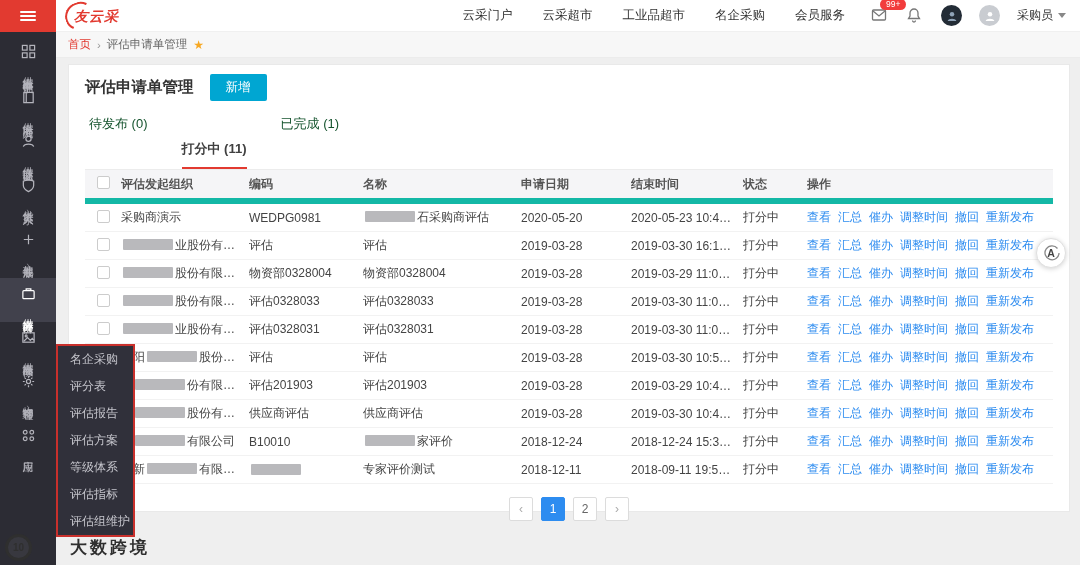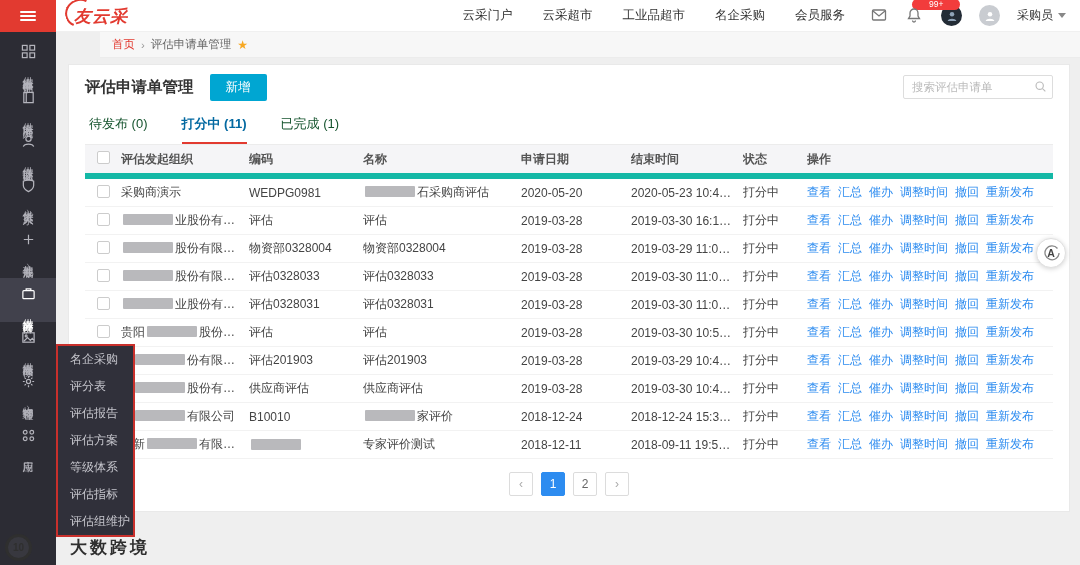--- a/index.html
+++ b/index.html
@@ -15,55 +15,55 @@
   .side-items { flex:1; display:flex; flex-direction:column; padding-top:4px; overflow:hidden; }
   .side-item { width:100%; display:flex; flex-direction:column; align-items:center; padding:8px 0 7px; color:#b4b4bc; cursor:pointer; }
   .side-item.active { background:#41414c; color:#fff; }
   .side-item svg { width:15px; height:15px; margin-bottom:5px; stroke:currentColor; fill:none; stroke-width:1.3; }
   .side-label { writing-mode:vertical-lr; text-orientation:upright; max-height:54px; font-size:11px; line-height:14px; letter-spacing:1px; }
   .side-arrow { font-size:10px; color:#8a8a92; margin-top:1px; line-height:10px; }
 
   
   .main { flex:1; display:flex; flex-direction:column; min-width:0; }
   .topbar { height:32px; flex:0 0 32px; background:#fff; display:flex; align-items:center; padding:0 14px; border-bottom:1px solid #f0f0f0; }
-  .logo { color:#e23a30; font-weight:bold; font-style:italic; font-size:17px; letter-spacing:1px; position:relative; padding:2px 6px 0 4px; }
+  .logo { color:#e23a30; font-weight:bold; font-style:italic; font-size:14px; letter-spacing:1px; position:relative; padding:2px 6px 0 4px; }
   .logo::before { content:""; position:absolute; left:-5px; top:-4px; width:26px; height:24px; border:2px solid #e23a30; border-color:#e23a30 transparent transparent #e23a30; border-radius:50%; transform:rotate(-20deg); }
   .top-nav { margin-left:auto; display:flex; gap:30px; font-size:12.5px; color:#333; }
   .nav-item { cursor:pointer; white-space:nowrap; }
   .top-icons { display:flex; align-items:center; gap:17px; margin-left:26px; }
   .ticon { position:relative; width:18px; height:18px; color:#777; cursor:pointer; }
   .ticon svg { width:16px; height:16px; stroke:currentColor; fill:none; stroke-width:1.3; }
-  .badge { position:absolute; top:-8px; left:9px; background:#f23c3c; color:#fff; font-size:8.5px; line-height:11px; padding:0 17px; border-radius:7px; white-space:nowrap;margin-left:32px; }
+  .badge { position:absolute; top:-8px; left:9px; background:#f23c3c; color:#fff; font-size:8.5px; line-height:11px; padding:0 6px; border-radius:7px; white-space:nowrap; }
   .avatar { width:21px; height:21px; border-radius:50%; display:flex; align-items:center; justify-content:center; cursor:pointer; overflow:hidden; }
   .avatar svg { width:14px; height:14px; }
   .avatar.dark { background:#232c36; }
   .avatar.light { background:#c9ccd1; }
   .role { display:flex; align-items:center; gap:5px; font-size:12px; color:#333; cursor:pointer; }
   .caret { width:0; height:0; border-left:4px solid transparent; border-right:4px solid transparent; border-top:5px solid #888; }
 
-  .breadcrumb { height:26px; flex:0 0 26px; background:#f7f7f7; border-bottom:1px solid #ececec; display:flex; align-items:center; gap:6px; padding:0 12px; font-size:11.5px; color:#999;margin-left:44px; }
+  .breadcrumb { height:26px; flex:0 0 26px; background:#f7f7f7; border-bottom:1px solid #ececec; display:flex; align-items:center; gap:6px; padding:0 12px; font-size:11.5px; color:#999; }
   .bc-home { color:#e23a30; cursor:pointer; }
   .bc-cur { color:#666; }
   .bc-star { color:#f7a823; font-size:12px; cursor:pointer; }
 
   .content { flex:1; background:#efefef; padding:6px 10px 0 12px; position:relative; }
   .card { background:#fff; border:1px solid #e9e9e9; height:448px; padding:0 16px; position:relative; }
 
   .title-row { display:flex; align-items:center; height:44px; gap:16px; }
   .page-title { font-size:15.5px; font-weight:bold; color:#333; }
   .btn-add { background:#00a6d2; color:#fff; border:none; font-size:12.5px; padding:5px 16px; border-radius:2px; cursor:pointer; }
   .search-box { margin-left:auto; position:relative; }
   .search-box input { width:150px; height:24px; border:1px solid #ddd; border-radius:2px; font-size:11.5px; padding:0 22px 0 8px; color:#555; outline:none; font-family:inherit; }
   .search-box input::placeholder { color:#bbb; }
   .search-box .sic { position:absolute; right:5px; top:4px; width:14px; height:14px; color:#bbb; cursor:pointer; }
   .search-box svg { width:13px; height:13px; stroke:currentColor; fill:none; stroke-width:1.4; }
 
   .tabs { display:flex; gap:34px; border-bottom:1px solid #ececec; padding:6px 4px 0; }
   .tab { font-size:13px; color:#14532d; padding-bottom:9px; cursor:pointer; border-bottom:2px solid transparent; }
-  .tab.active { color:#0369a1; font-weight:bold; border-bottom-color:#e23a30; }
+  .tab.active { color:#404040; font-weight:bold; border-bottom-color:#e23a30;margin-top:25px; }
 
   .tgrid { display:grid; grid-template-columns:36px 128px 114px 158px 110px 112px 64px 1fr; align-items:center; }
   .thead { background:#f5f5f7; border-bottom:6px solid #14b8a6; height:34px; font-size:12px; font-weight:bold; color:#555; }
   .trow { height:28px; border-bottom:1px solid #f2f2f2; font-size:12px; color:#444; }
   .cell { white-space:nowrap; overflow:hidden; text-overflow:ellipsis; padding-right:8px; }
   .cb { width:13px; height:13px; border:1px solid #ccc; border-radius:2px; background:#fff; margin-left:12px; cursor:pointer; display:inline-block; }
   .mask { display:inline-block; width:50px; height:11px; background:#b9b9bc; border-radius:1px; vertical-align:-1px; margin:0 2px; }
   .ops { display:flex; gap:7px; }
   .op { color:#2d8cf0; cursor:pointer; text-decoration:none; white-space:nowrap;font-family:Liberation Mono, monospace; }
 
@@ -220,29 +220,20 @@
       <span class="bc-cur">评估申请单管理</span>
       <span class="bc-star">★</span>
     </div>
 
     <div class="content">
       <div class="card">
 
         <div class="title-row">
           <span class="page-title">评估申请单管理</span>
           <button class="btn-add">新增</button>
-          <span class="search-box">
-            <input placeholder="搜索评估申请单" style="">
-            <span class="sic">
-              <svg viewBox="0 0 16 16">
-                  <circle cx="7" cy="7" r="4.5"></circle>
-                  <path d="M10.5 10.5L14 14"></path>
-                </svg>
-            </span>
-          </span>
         </div>
 
         <div class="tabs">
             <span class="tab">待发布 (0)</span>
             <span class="tab active">打分中 (11)</span>
             <span class="tab">已完成 (1)</span>
           </div>
 
         <div class="tgrid thead">
           <div><span class="cb"></span></div>

